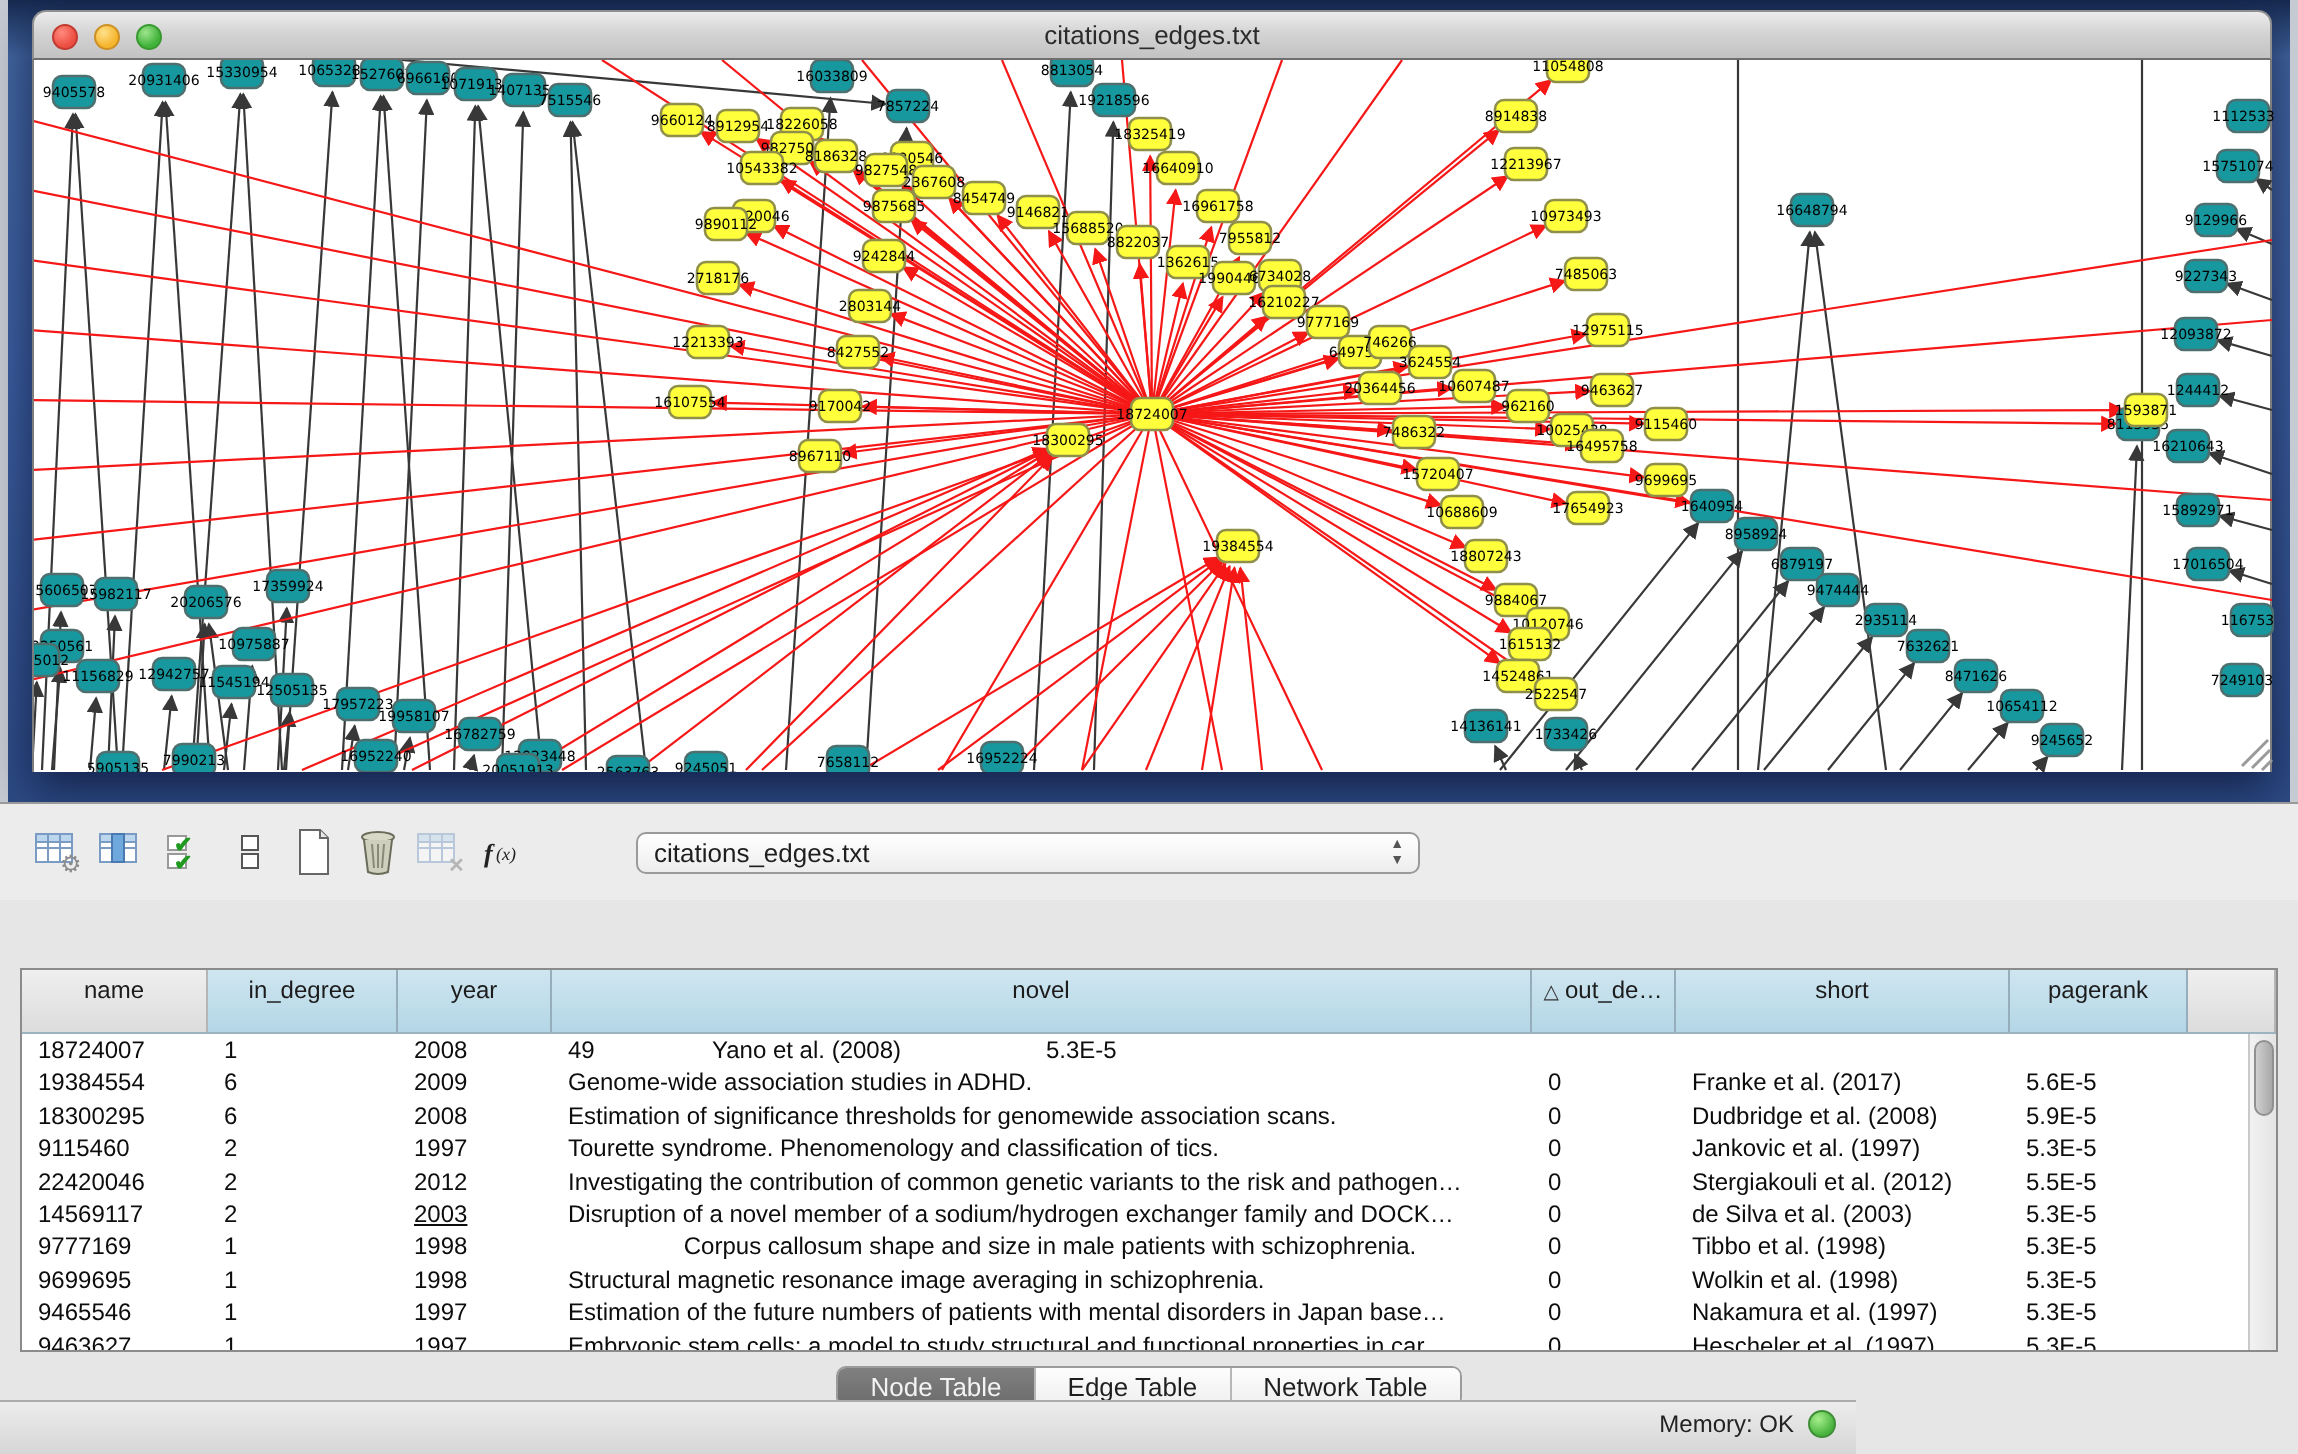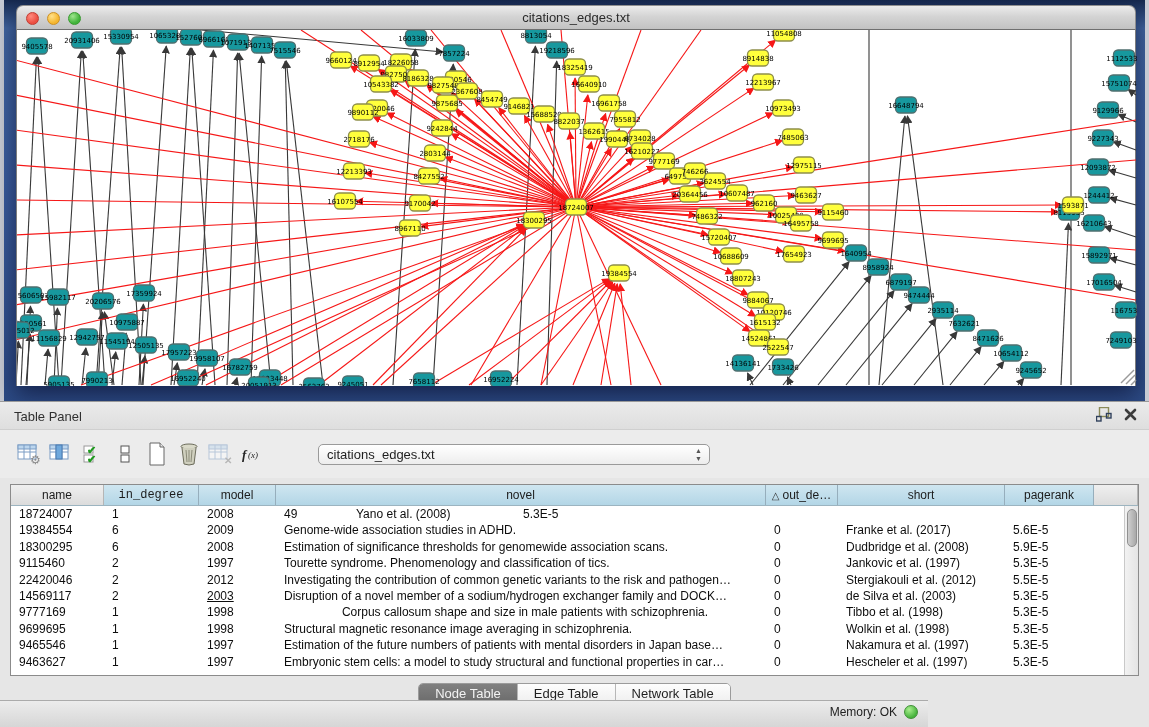--- a/index.html
+++ b/index.html
@@ -42,21 +42,21 @@
   .tool-btn { width:30px; height:30px; margin-right:2px; display:flex; align-items:center; justify-content:center;
     border:1px solid transparent; border-radius:4px; background:transparent; cursor:default; }
   .tool-btn.disabled { opacity:.45; }
   #table-select { margin-left:48px; width:392px; height:21px; border:1px solid #9a9a9a; border-radius:5px;
     background:linear-gradient(180deg,#ffffff,#ededed); display:flex; align-items:center; padding:0 8px;
     font-size:13px; color:#1e1e1e; position:relative; }
   #table-select .stepper { position:absolute; right:7px; top:2px; font-size:7px; line-height:8px; color:#555; text-align:center; }
 
   #table-wrap { position:absolute; left:10px; right:10px; top:82px; height:192px;
     border:1px solid #8b8b8b; background:#ffffff; display:flex; flex-direction:column; }
-  #thead { display:flex; height:21px; border-bottom:1px solid #9cb4c0; background:#bddbe9; flex:0 0 auto; }
+  #thead { display:flex; height:32px; border-bottom:1px solid #9cb4c0; background:#bddbe9; flex:0 0 auto; }
   .th { font-size:12px; color:#1c1c1c; text-align:center; line-height:20px; border-right:1px solid #96aebc;
     background:linear-gradient(180deg,#cfe6f0,#b3d6e6); overflow:hidden; white-space:nowrap; }
   .th.gray { background:linear-gradient(180deg,#efefef,#dcdcdc); border-right:1px solid #b5b5b5; }
   .th .sort { font-size:10px; margin-right:3px; color:#333; }
   #tbody { position:relative; flex:1; overflow:hidden; }
   .tr { display:flex; height:16.4px; background:#ffffff; }
   .td { font-size:12px; color:#0d0d0d; line-height:16px; padding-left:8px; white-space:nowrap; overflow:hidden; }
   #vscroll { position:absolute; right:0; top:0; bottom:0; width:14px; background:linear-gradient(90deg,#f2f2f2,#e4e4e4);
     border-left:1px solid #c9c9c9; }
   #vscroll .thumb { position:absolute; left:1.5px; top:3px; width:10px; height:38px; border-radius:6px;
@@ -775,33 +775,20 @@
             <line x1="1130" y1="385" x2="1135" y2="380"></line>
           </g>
         </svg>
       </div>
     </div>
   </div>
 
   <div id="splitter-handle"></div>
 
   <div id="table-panel">
-    <div id="panel-header">
-      <span class="ttl">Table Panel</span>
-      <span class="hdr-btns">
-        <svg width="16" height="15">
-          <rect x="3.5" y="0.5" width="9" height="9" fill="none" stroke="#8a8a58" stroke-width="1.4"></rect>
-          <rect x="0.5" y="9.5" width="4.5" height="4.5" fill="none" stroke="#30405c" stroke-width="1.4"></rect>
-          <rect x="10.5" y="6.5" width="4.5" height="4.5" fill="none" stroke="#30405c" stroke-width="1.4"></rect>
-        </svg>
-        <svg width="13" height="13">
-          <path d="M2,2 L11,11 M11,2 L2,11" stroke="#3c3c3c" stroke-width="2.6" stroke-linecap="round"></path>
-        </svg>
-      </span>
-    </div>
 
     <div id="toolbar">
       <span id="toolbar-buttons" style="display:flex;">
           <span class="tool-btn">
             <svg width="24" height="22">
               <rect x="1" y="2" width="18" height="14" fill="#fff" stroke="#7a9cc4"></rect>
               <rect x="1" y="2" width="18" height="4" fill="#bcd6ee" stroke="#7a9cc4"></rect>
               <line x1="7" y1="2" x2="7" y2="16" stroke="#7a9cc4"></line>
               <line x1="13" y1="2" x2="13" y2="16" stroke="#7a9cc4"></line>
               <line x1="1" y1="9" x2="19" y2="9" stroke="#7a9cc4"></line>
@@ -866,22 +853,22 @@
         </span>
       <div id="table-select">
         <span>citations_edges.txt</span>
         <span class="stepper">▲<br>▼</span>
       </div>
     </div>
 
     <div id="table-wrap">
       <div id="thead">
           <div class="th gray" style="width: 93px; flex: 0 0 93px;">name</div>
-          <div class="th" style="width: 95px; flex: 0 0 95px; font-family: Liberation Mono, monospace;">in_degree</div>
-          <div class="th" style="width: 77px; flex: 0 0 77px;">model</div>
+          <div class="th" style="width: 95px; flex: 0 0 95px;">in_degree</div>
+          <div class="th" style="width: 77px; flex: 0 0 77px;">year</div>
           <div class="th" style="width: 490px; flex: 0 0 490px;">novel</div>
           <div class="th" style="width: 72px; flex: 0 0 72px;"><span class="sort">△</span>out_de…</div>
           <div class="th" style="width: 167px; flex: 0 0 167px;">short</div>
           <div class="th" style="width: 89px; flex: 0 0 89px;">pagerank</div>
           <div class="th gray" style="flex: 1 1 0%;"></div>
         </div>
       <div id="tbody">
         <div id="rows-host">
             <div class="tr">
               <div class="td" style="width: 93px; flex: 0 0 93px;">18724007</div>

